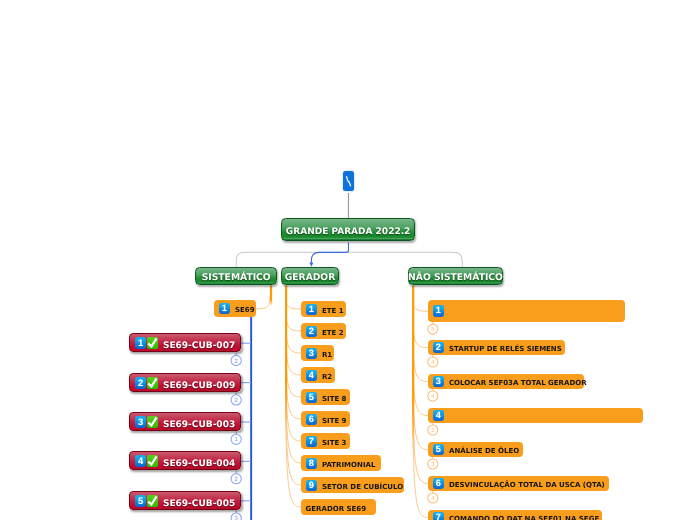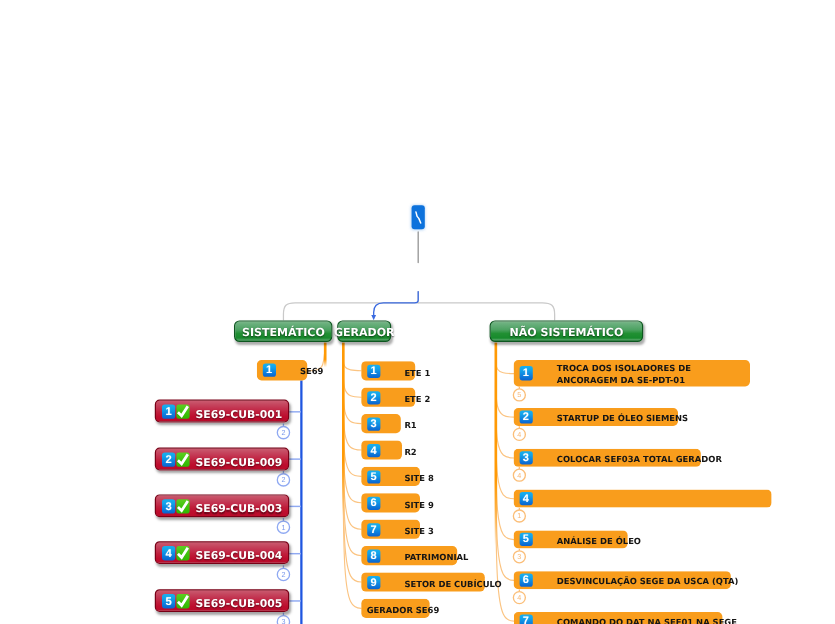--- a/index.html
+++ b/index.html
@@ -59,21 +59,21 @@
     font-family:"Liberation Sans",sans-serif;
     text-shadow:0 0 1.1px rgba(255,255,255,.35);
     flex:0 0 auto;
   }
   .red .numbadge{width:11px;height:11.8px;font-size:9.4px;line-height:12.4px;position:relative;top:0.6px;}
   .check{
     display:inline-block;width:11px;height:11.8px;border-radius:2px;
     background:linear-gradient(to bottom,#5ece21 0%,#44c411 45%,#2fb800 100%);
     flex:0 0 auto;position:relative;margin-left:1.2px;top:0.6px;
   }
-  .lbl{margin-left:20px;position:relative;top:1.4px;}
+  .lbl{margin-left:5px;position:relative;top:1.4px;}
   .red .lbl{margin-left:4.7px;position:relative;top:3px;}
 </style>
 </head>
 <body>
 
 <div id="canvas">
   <svg class="edges" id="edges" viewBox="0 0 696 520">
       <defs>
         <linearGradient id="tg0" x1="0" y1="0" x2="0" y2="1">
           <stop offset="0%" stop-color="#ff9a05" stop-opacity="1"></stop>
@@ -151,42 +151,45 @@
       <circle cx="432.8" cy="430.00000000000006" r="5" fill="#fff" stroke="#fbbe78" stroke-width="1.1"></circle>
       <text x="432.8" y="432.00000000000006" text-anchor="middle" font-size="6" font-family="Liberation Sans" fill="#f7b878">1</text>
       <path d="M432.8 457.20000000000005 L432.8 459.00000000000006" stroke="#fbbe78" stroke-width="1.1" fill="none"></path>
       <circle cx="432.8" cy="464.00000000000006" r="5" fill="#fff" stroke="#fbbe78" stroke-width="1.1"></circle>
       <text x="432.8" y="466.00000000000006" text-anchor="middle" font-size="6" font-family="Liberation Sans" fill="#f7b878">3</text>
       <path d="M432.8 491.20000000000005 L432.8 493.00000000000006" stroke="#fbbe78" stroke-width="1.1" fill="none"></path>
       <circle cx="432.8" cy="498.00000000000006" r="5" fill="#fff" stroke="#fbbe78" stroke-width="1.1"></circle>
       <text x="432.8" y="500.00000000000006" text-anchor="middle" font-size="6" font-family="Liberation Sans" fill="#f7b878">4</text>
     </svg>
   <div id="nodes">
+      <div class="node green" id="root-node">
+        <span>GRANDE PARADA 2022.2</span>
+      </div>
       <div style="position: absolute; left: 342.7px; top: 170.7px; width: 11.7px; height: 20.6px; border-radius: 2.5px; background: rgb(13, 114, 220); box-shadow: rgba(13, 114, 220, 0.35) 0px 0px 2.5px;"><svg width="11.7" height="20.6" viewBox="0 0 11.7 20.6">
           <path d="M3.6 5.6 L4.6 9.3 L6.0 11.0 L7.6 14.8" stroke="#ffffff" stroke-width="1.25" stroke-linecap="round" stroke-linejoin="round" fill="none"></path>
         </svg></div>
       <div class="node green branch" style="left: 194.8px; top: 267.4px; width: 82.4px;">
         <span>SISTEMÁTICO</span>
       </div>
-      <div class="node green branch" style="left: 281px; top: 267.4px; width: 45px;">
+      <div class="node green branch" style="left: 281px; top: 267.4px; width: 58px;">
         <span>GERADOR</span>
       </div>
-      <div class="node green branch" style="left: 408px; top: 267.4px; width: 128px;">
+      <div class="node green branch" style="left: 408px; top: 267.4px; width: 95px;">
         <span>NÃO SISTEMÁTICO</span>
       </div>
       <div class="node orange" style="left: 213.8px; top: 300px; width: 42px; height: 16.9px;">
         <span class="numbadge">1</span>
         <span class="lbl">SE69</span>
       </div>
       <div class="node red" style="top: 333.2px;">
         <span class="numbadge">1</span>
         <span class="check"><svg width="11" height="11.8" viewBox="0 0 11 11.8">
             <path d="M1.3 6.5 L4.35 9.55 L9.5 1.5" fill="none" stroke="#ffffff" stroke-width="2.3" stroke-linecap="butt" stroke-linejoin="miter"></path>
           </svg></span>
-        <span class="lbl">SE69-CUB-001</span>
+        <span class="lbl">SE69-CUB-007</span>
       </div>
       <div class="node red" style="top: 372.6px;">
         <span class="numbadge">2</span>
         <span class="check"><svg width="11" height="11.8" viewBox="0 0 11 11.8">
             <path d="M1.3 6.5 L4.35 9.55 L9.5 1.5" fill="none" stroke="#ffffff" stroke-width="2.3" stroke-linecap="butt" stroke-linejoin="miter"></path>
           </svg></span>
         <span class="lbl">SE69-CUB-009</span>
       </div>
       <div class="node red" style="top: 412px;">
         <span class="numbadge">3</span>
@@ -238,44 +241,43 @@
         <span class="lbl">SITE 3</span>
       </div>
       <div class="node orange" style="left: 300.9px; top: 454.8px; height: 16.4px; width: 79.7px;">
         <span class="numbadge">8</span>
         <span class="lbl">PATRIMONIAL</span>
       </div>
       <div class="node orange" style="left: 300.9px; top: 476.8px; height: 16.4px; width: 102.7px;">
         <span class="numbadge">9</span>
         <span class="lbl">SETOR DE CUBÍCULO</span>
       </div>
-      <div class="node orange" style="left: 300.9px; top: 498.8px; height: 16.4px; width: 57px;">
+      <div class="node orange" style="left: 300.9px; top: 498.8px; height: 16.4px; width: 75px;">
         <span style="margin-left: 0px; position: relative; top: 1.4px;">GERADOR SE69</span>
       </div>
       <div class="node orange wrap" style="left: 428.3px; top: 300.3px; height: 22px; width: 196.8px;">
         <span class="numbadge">1</span>
-        <span class="lbl">TROCA DOS ISOLADORES DE ANCORAGEM DA SE-PDT-01</span>
       </div>
       <div class="node orange" style="left: 428.3px; top: 340.1px; height: 15.1px; width: 136.5px;">
         <span class="numbadge">2</span>
-        <span class="lbl">STARTUP DE ÓLEO SIEMENS</span>
+        <span class="lbl">STARTUP DE RELÉS SIEMENS</span>
       </div>
       <div class="node orange" style="left: 428.3px; top: 374.1px; height: 15.1px; width: 156px;">
         <span class="numbadge">3</span>
         <span class="lbl">COLOCAR SEF03A TOTAL GERADOR</span>
       </div>
       <div class="node orange" style="left: 428.3px; top: 408.1px; height: 15.1px; width: 215.3px;">
         <span class="numbadge">4</span>
       </div>
       <div class="node orange" style="left: 428.3px; top: 442.1px; height: 15.1px; width: 94.6px;">
         <span class="numbadge">5</span>
         <span class="lbl">ANÁLISE DE ÓLEO</span>
       </div>
       <div class="node orange" style="left: 428.3px; top: 476.1px; height: 15.1px; width: 180.9px;">
         <span class="numbadge">6</span>
-        <span class="lbl">DESVINCULAÇÃO SEGE DA USCA (QTA)</span>
+        <span class="lbl">DESVINCULAÇÃO TOTAL DA USCA (QTA)</span>
       </div>
       <div class="node orange" style="left: 428.3px; top: 510.1px; height: 15.1px; width: 174.3px;">
         <span class="numbadge">7</span>
         <span class="lbl">COMANDO DO DAT NA SEF01 NA SEGE</span>
       </div>
     </div>
 </div>
 
 </body></html>

